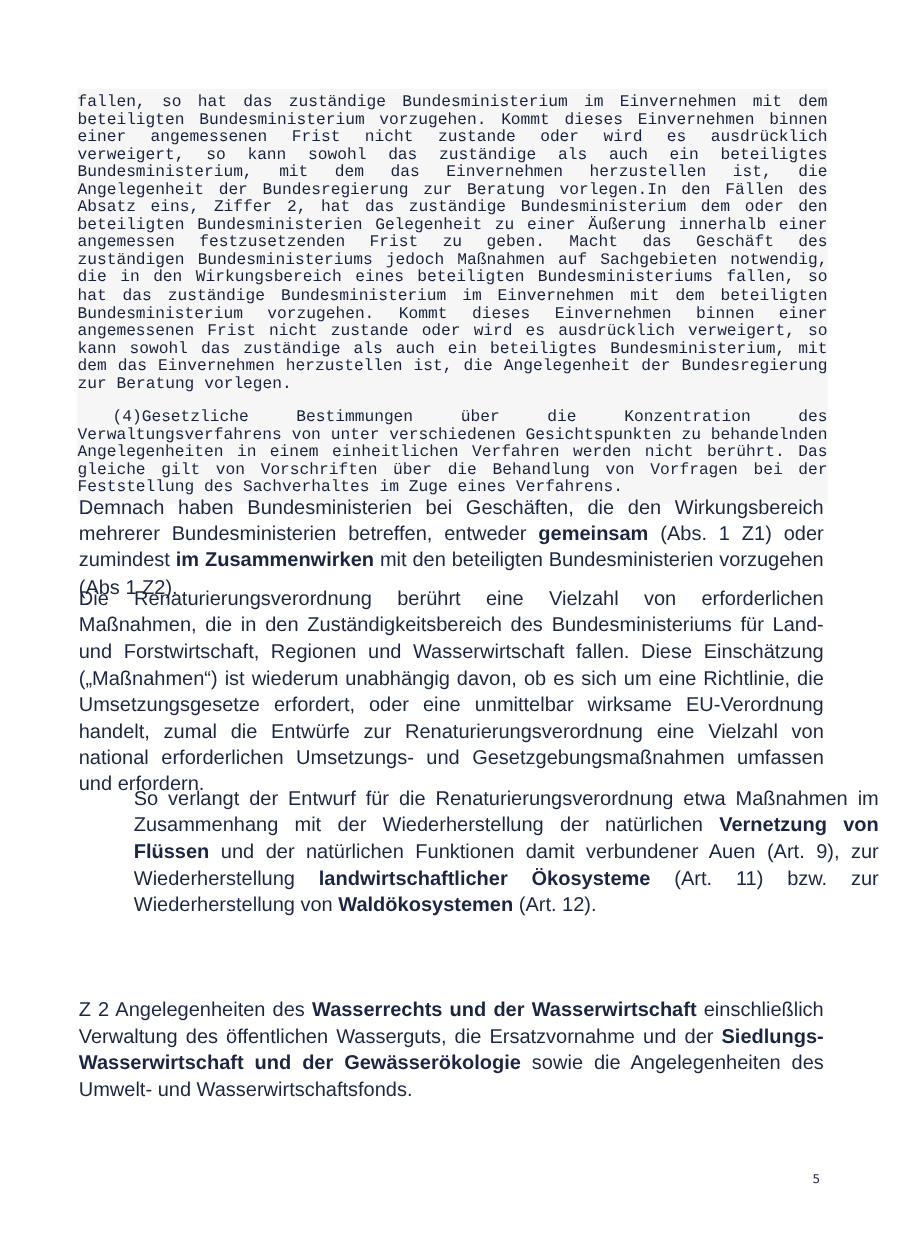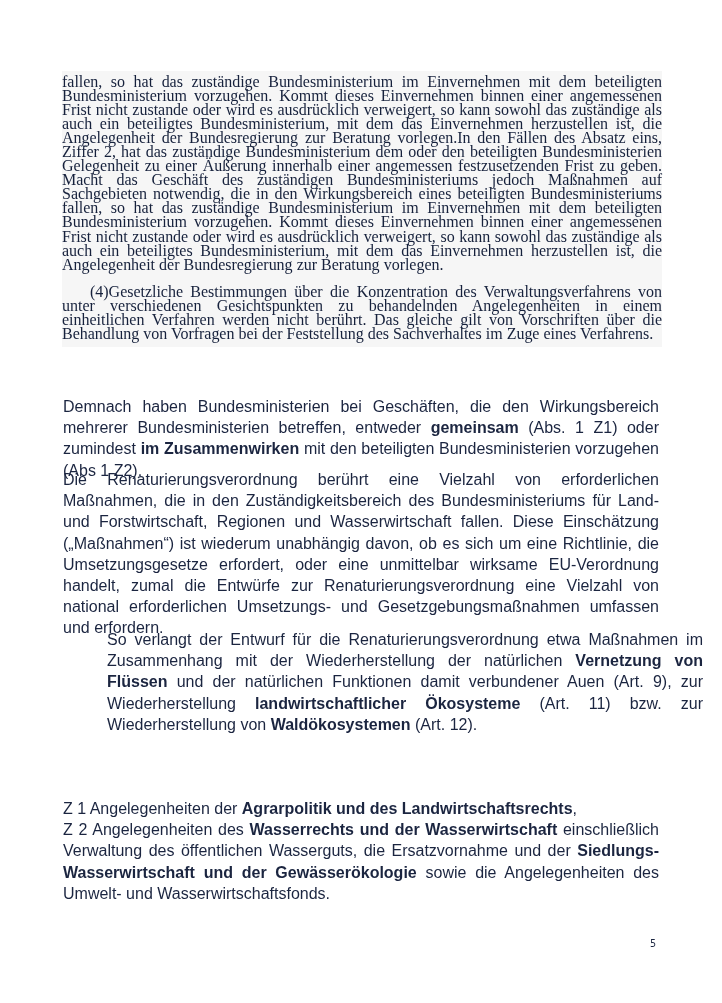--- a/index.html
+++ b/index.html
@@ -29,22 +29,22 @@
     position: absolute;
     left: 62px;
     top: 71px;
     width: 600px;
     background: #f6f6f6;
     padding: 4px 0 6px 0;
     box-sizing: content-box;
   }
   .quote-block p {
     margin: 0;
-    font-family: Liberation Serif, serif;
-    font-size: 16px;
+    font-family: Liberation Mono, monospace;
+    font-size: 13px;
     line-height: 14.05px;
     color: #16213c;
     text-align: justify;
     text-justify: inter-word;
     letter-spacing: -0.02px;
     word-spacing: 0.1px;
   }
   .quote-block p.para-4 {
     margin-top: 13px;
     text-indent: 28px;
@@ -107,19 +107,18 @@
   <div class="blk body-text" id="blk-renat">
     <p>Die Renaturierungsverordnung berührt eine Vielzahl von erforderlichen Maßnahmen, die in den Zuständigkeitsbereich des Bundesministeriums für Land- und Forstwirtschaft, Regionen und Wasserwirtschaft fallen. Diese Einschätzung („Maßnahmen“) ist wiederum unabhängig davon, ob es sich um eine Richtlinie, die Umsetzungsgesetze erfordert, oder eine unmittelbar wirksame EU-Verordnung handelt, zumal die Entwürfe zur Renaturierungsverordnung eine Vielzahl von national erforderlichen Umsetzungs- und Gesetzgebungsmaßnahmen umfassen und erfordern.</p>
   </div>
 
   <div class="blk body-text" id="blk-soverl">
     <p><span>So verlangt der Entwurf für die Renaturierungsverordnung etwa Maßnahmen im Zusammenhang mit der Wiederherstellung der natürlichen </span><b>Vernetzung von Flüssen</b><span> und der natürlichen Funktionen damit verbundener Auen (Art. 9), zur Wiederherstellung </span><b>landwirtschaftlicher Ökosysteme</b><span> (Art. 11) bzw. zur Wiederherstellung von </span><b>Waldökosystemen</b><span> (Art. 12).</span></p>
   </div>
 
 
   <div class="blk body-text" id="blk-zlist">
-    <p><span>Z 1 Angelegenheiten der </span><b>Agrarpolitik und des Landwirtschaftsrechts</b><span>,</span></p>
     <p><span>Z 2 Angelegenheiten des </span><b>Wasserrechts und der Wasserwirtschaft</b><span> einschließlich Verwaltung des öffentlichen Wasserguts, die Ersatzvornahme und der </span><b>Siedlungs-Wasserwirtschaft und der Gewässerökologie</b><span> sowie die Angelegenheiten des Umwelt- und Wasserwirtschaftsfonds.</span></p>
   </div>
 
   <div class="page-number">5</div>
 
 </div>
 
 </body></html>

